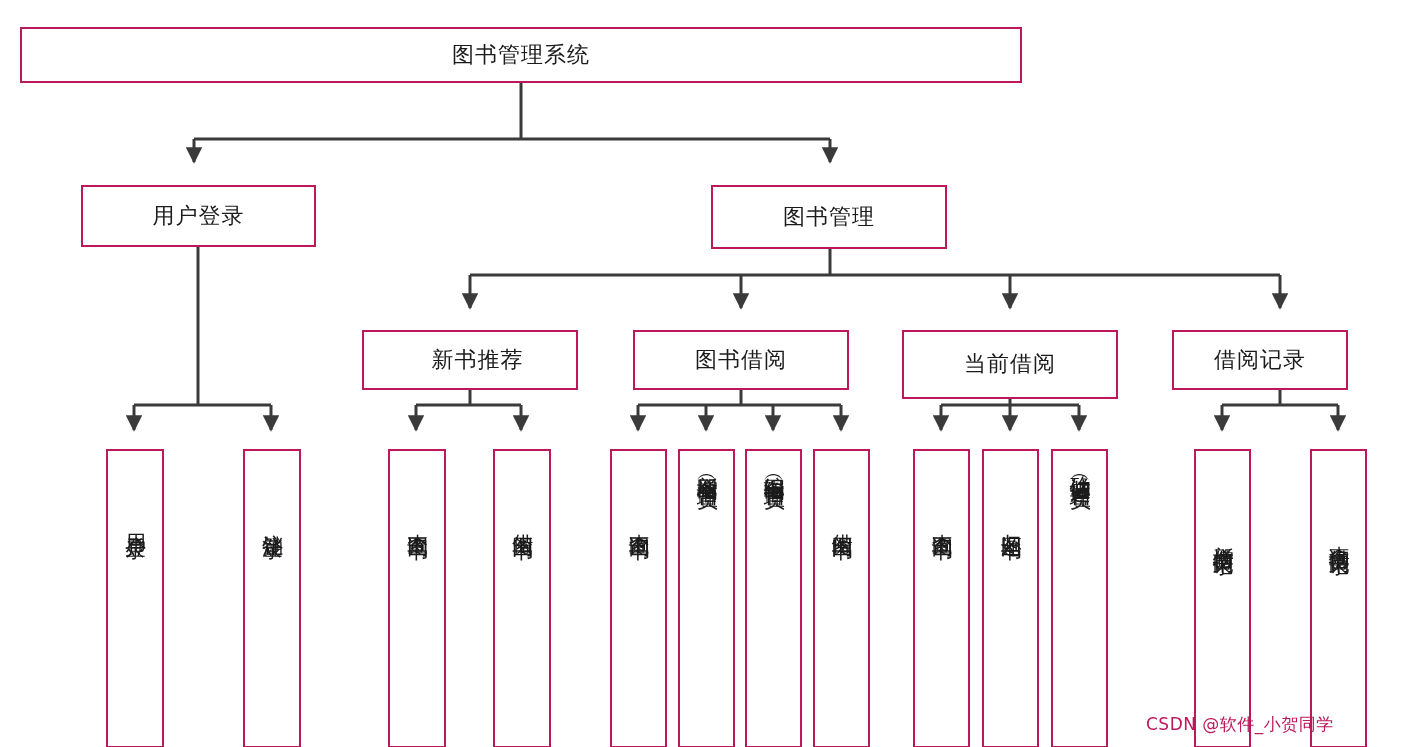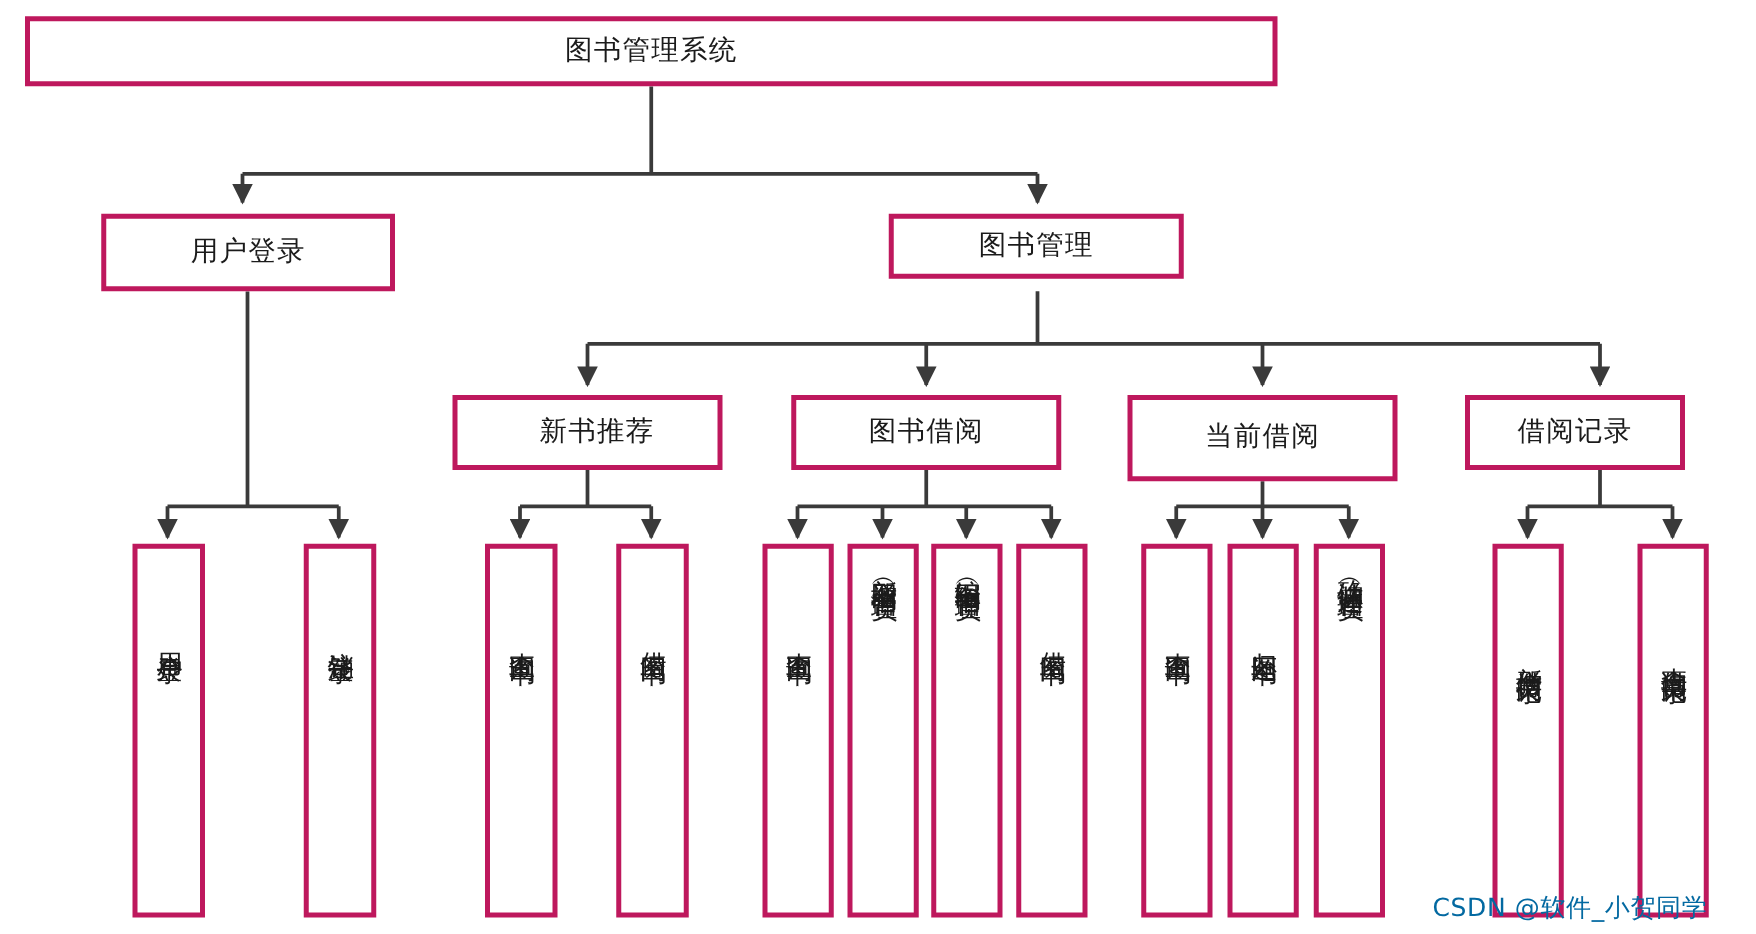--- a/index.html
+++ b/index.html
@@ -21,26 +21,27 @@
     position: absolute;
     left: 0;
     top: 0;
     width: 1405px;
     height: 747px;
     pointer-events: none;
   }
   .node {
     position: absolute;
     box-sizing: border-box;
-    border: 4px solid #be185d;
+    border: 2px solid #be185d;
     background: #ffffff;
     display: flex;
     align-items: center;
     justify-content: center;
     color: #1b1b1b;
+    margin-top: 14px;
   }
   .node.horiz {
     font-size: 22px;
     letter-spacing: 1px;
     line-height: 1.2;
   }
   .node.vert {
     font-size: 21px;
     line-height: 1.22;
     align-items: flex-start;
@@ -61,22 +62,22 @@
   .node.vert.midsm .vtext {
     margin-top: 72px;
   }
   .node.vert.top .vtext {
     margin-top: 2px;
   }
   #watermark {
     position: absolute;
     left: 1146px;
     top: 713px;
-    font-size: 20px;
-    color: #0369a1;
+    font-size: 17px;
+    color: #be185d;
     letter-spacing: 0.5px;
     white-space: nowrap;
   }
 </style>
 </head>
 <body>
 
 <div id="canvas">
 
   <svg id="edges" viewBox="0 0 1405 747">
@@ -129,21 +130,21 @@
     </g>
   </svg>
 
   <div class="node horiz" style="left:20px; top:13px; width:1002px; height:56px;">
     <span>图书管理系统</span>
   </div>
 
   <div class="node horiz" style="left:81px; top:171px; width:235px; height:62px;">
     <span>用户登录</span>
   </div>
-  <div class="node horiz" style="left:711px; top:171px; width:236px; height:52px;">
+  <div class="node horiz" style="left:711px; top:171px; width:236px; height:64px;">
     <span>图书管理</span>
   </div>
 
   <div class="node horiz" style="left:362px; top:316px; width:216px; height:60px;padding-left:15px;">
     <span>新书推荐</span>
   </div>
   <div class="node horiz" style="left:633px; top:316px; width:216px; height:60px;text-align:center;">
     <span>图书借阅</span>
   </div>
   <div class="node horiz" style="left:902px; top:316px; width:216px; height:69px;">

